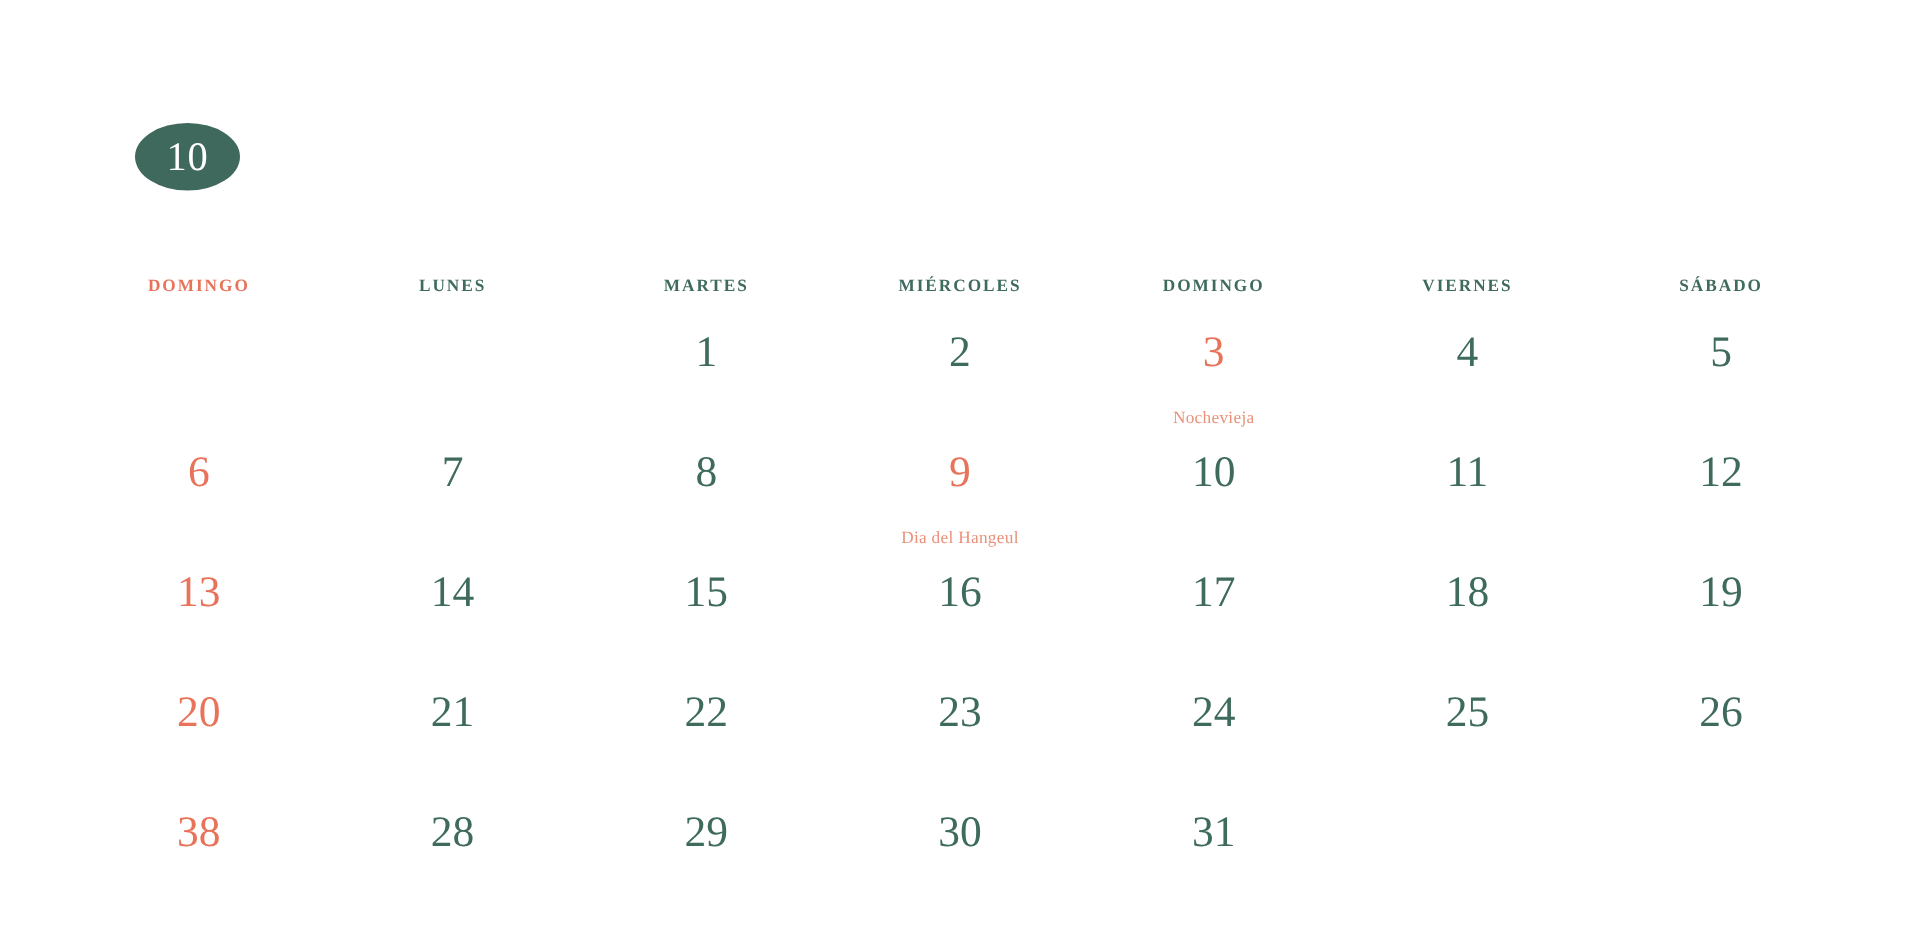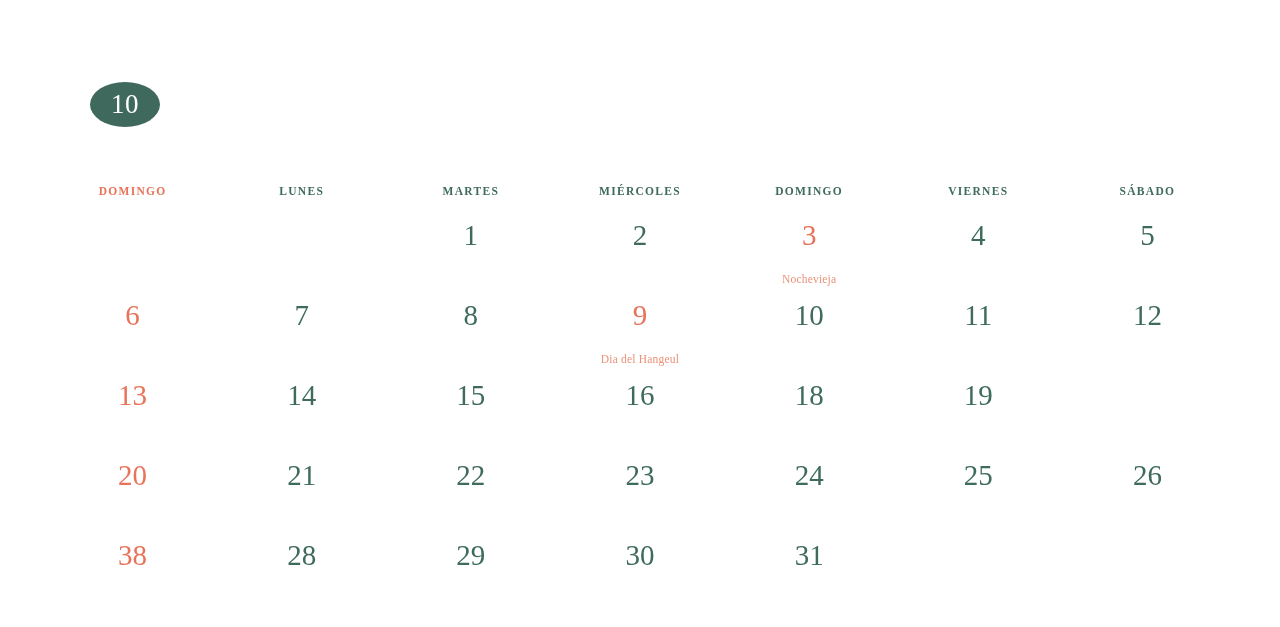--- a/index.html
+++ b/index.html
@@ -228,20 +228,24 @@
         </div>
         <div class="day-cell">
           <span class="day-number">15</span>
           <span class="day-event"></span>
         </div>
         <div class="day-cell">
           <span class="day-number">16</span>
           <span class="day-event"></span>
         </div>
         <div class="day-cell">
+          <span class="day-number">17</span>
+          <span class="day-event"></span>
+        </div>
+        <div class="day-cell">
           <span class="day-number">18</span>
           <span class="day-event"></span>
         </div>
         <div class="day-cell">
           <span class="day-number">19</span>
           <span class="day-event"></span>
         </div>
       </div>
 
       <div class="week-row">

